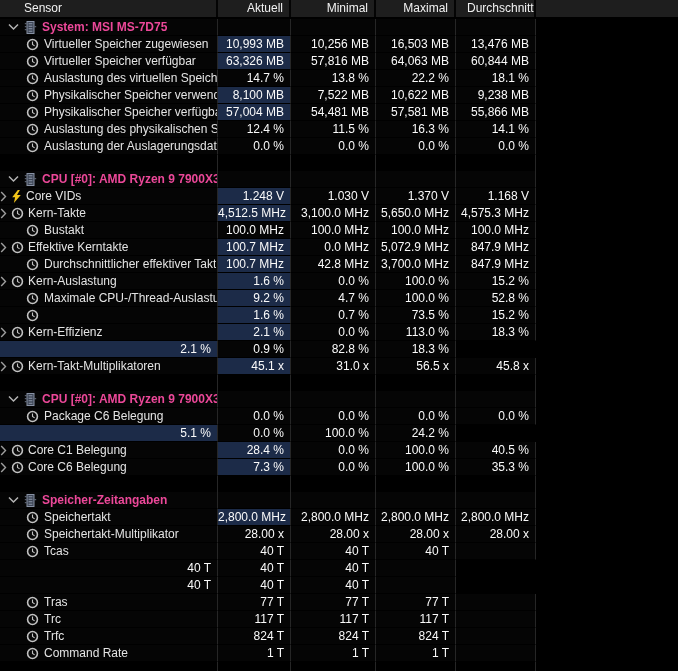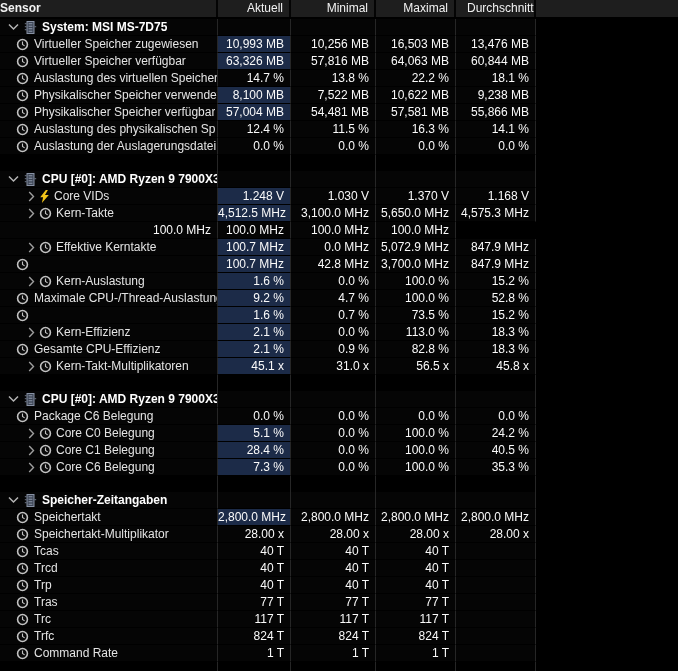--- a/index.html
+++ b/index.html
@@ -11,31 +11,31 @@
   .app{position:relative;width:678px;height:671px;background:#000;}
 
   
   .row{display:grid;grid-template-columns:218px 73px 85px 80px 80px 1fr;height:17px;}
   .cell{box-sizing:border-box;height:17px;line-height:16px;border-right:1px solid #262626;overflow:hidden;white-space:nowrap;}
   .cell.fill{border-right:none;background:#000;}
 
   
   .hrow{margin-bottom:2px;}
   .hcell{background:#1e1e1e;color:#f2f2f2;border-right:2px solid #040404;padding:0 6px;}
-  .hcell.first{text-align:left;padding-left:0;font-weight:bold;}
+  .hcell.first{text-align:left;padding-left:24px;}
   .hcell.num{text-align:right;padding-left:11px;}
   .hcell.fill{border-right:none;background:#1e1e1e;}
 
   
   .lbl{display:flex;align-items:center;background:#050505;border-bottom:1px solid #000;color:#e4e4e4;}
-  .lbl.plain{padding-left:16px;gap:5px;}
-  .lbl.exp{padding-left:28px;gap:4px;}
+  .lbl.plain{padding-left:26px;gap:5px;}
+  .lbl.exp{gap:4px;}
   .lbl.section{padding-left:8px;gap:5px;}
   .lbl .txt{overflow:hidden;white-space:nowrap;}
-  .stitle{font-weight:bold;color:#ffffff;}
+  .stitle{font-weight:bold;color:#ec4899;}
   .val{background:#050505;text-align:right;padding-right:6px;color:#fafafa;border-bottom:1px solid #000;}
   .val.hl{background:var(--hl,#1c2b48);}
 
   
   .gap .cell{background:#000;}
 
   .ic{display:inline-flex;align-items:center;justify-content:center;flex:none;}
   .ic svg{display:block;}
 </style>
 </head>
@@ -262,20 +262,29 @@
           </span>
           <span class="txt">Kern-Takte</span>
         </div>
         <div class="cell val hl">4,512.5 MHz</div>
         <div class="cell val">3,100.0 MHz</div>
         <div class="cell val">5,650.0 MHz</div>
         <div class="cell val">4,575.3 MHz</div>
         <div class="cell fill"></div>
       </div>
       <div class="row">
+        <div class="cell lbl plain">
+          <span class="ic">
+            <svg width="13" height="13" viewBox="0 0 14 14">
+              <circle cx="7" cy="7" r="5.3" fill="#0a0a0a" stroke="#c2c2c2" stroke-width="1.7"></circle>
+              <path d="M7 3.8V7l2.3 1.5" fill="none" stroke="#c2c2c2" stroke-width="1.2"></path>
+            </svg>
+          </span>
+          <span class="txt">Bustakt</span>
+        </div>
         <div class="cell val">100.0 MHz</div>
         <div class="cell val">100.0 MHz</div>
         <div class="cell val">100.0 MHz</div>
         <div class="cell val">100.0 MHz</div>
         <div class="cell fill"></div>
       </div>
       <div class="row">
         <div class="cell lbl exp">
           <span class="ic">
             <svg width="7" height="11" viewBox="0 0 7 11">
@@ -297,20 +306,21 @@
         <div class="cell fill"></div>
       </div>
       <div class="row">
         <div class="cell lbl plain">
           <span class="ic">
             <svg width="13" height="13" viewBox="0 0 14 14">
               <circle cx="7" cy="7" r="5.3" fill="#0a0a0a" stroke="#c2c2c2" stroke-width="1.7"></circle>
               <path d="M7 3.8V7l2.3 1.5" fill="none" stroke="#c2c2c2" stroke-width="1.2"></path>
             </svg>
           </span>
+          <span class="txt">Durchschnittlicher effektiver Takt</span>
         </div>
         <div class="cell val hl">100.7 MHz</div>
         <div class="cell val">42.8 MHz</div>
         <div class="cell val">3,700.0 MHz</div>
         <div class="cell val">847.9 MHz</div>
         <div class="cell fill"></div>
       </div>
       <div class="row">
         <div class="cell lbl exp">
           <span class="ic">
@@ -378,29 +388,20 @@
           </span>
           <span class="txt">Kern-Effizienz</span>
         </div>
         <div class="cell val hl">2.1 %</div>
         <div class="cell val">0.0 %</div>
         <div class="cell val">113.0 %</div>
         <div class="cell val">18.3 %</div>
         <div class="cell fill"></div>
       </div>
       <div class="row">
-        <div class="cell lbl plain">
-          <span class="ic">
-            <svg width="13" height="13" viewBox="0 0 14 14">
-              <circle cx="7" cy="7" r="5.3" fill="#0a0a0a" stroke="#c2c2c2" stroke-width="1.7"></circle>
-              <path d="M7 3.8V7l2.3 1.5" fill="none" stroke="#c2c2c2" stroke-width="1.2"></path>
-            </svg>
-          </span>
-          <span class="txt">Gesamte CPU-Effizienz</span>
-        </div>
         <div class="cell val hl">2.1 %</div>
         <div class="cell val">0.9 %</div>
         <div class="cell val">82.8 %</div>
         <div class="cell val">18.3 %</div>
         <div class="cell fill"></div>
       </div>
       <div class="row">
         <div class="cell lbl exp">
           <span class="ic">
             <svg width="7" height="11" viewBox="0 0 7 11">
@@ -467,34 +468,20 @@
           </span>
           <span class="txt">Package C6 Belegung</span>
         </div>
         <div class="cell val">0.0 %</div>
         <div class="cell val">0.0 %</div>
         <div class="cell val">0.0 %</div>
         <div class="cell val">0.0 %</div>
         <div class="cell fill"></div>
       </div>
       <div class="row">
-        <div class="cell lbl exp">
-          <span class="ic">
-            <svg width="7" height="11" viewBox="0 0 7 11">
-              <path d="M1.2 1l4.3 4.5L1.2 10" fill="none" stroke="#9e9e9e" stroke-width="1.4"></path>
-            </svg>
-          </span>
-          <span class="ic">
-            <svg width="13" height="13" viewBox="0 0 14 14">
-              <circle cx="7" cy="7" r="5.3" fill="#0a0a0a" stroke="#c2c2c2" stroke-width="1.7"></circle>
-              <path d="M7 3.8V7l2.3 1.5" fill="none" stroke="#c2c2c2" stroke-width="1.2"></path>
-            </svg>
-          </span>
-          <span class="txt">Core C0 Belegung</span>
-        </div>
         <div class="cell val hl">5.1 %</div>
         <div class="cell val">0.0 %</div>
         <div class="cell val">100.0 %</div>
         <div class="cell val">24.2 %</div>
         <div class="cell fill"></div>
       </div>
       <div class="row">
         <div class="cell lbl exp">
           <span class="ic">
             <svg width="7" height="11" viewBox="0 0 7 11">
@@ -614,45 +601,27 @@
           </span>
           <span class="txt">Tcas</span>
         </div>
         <div class="cell val">40 T</div>
         <div class="cell val">40 T</div>
         <div class="cell val">40 T</div>
         <div class="cell val"></div>
         <div class="cell fill"></div>
       </div>
       <div class="row">
-        <div class="cell lbl plain">
-          <span class="ic">
-            <svg width="13" height="13" viewBox="0 0 14 14">
-              <circle cx="7" cy="7" r="5.3" fill="#0a0a0a" stroke="#c2c2c2" stroke-width="1.7"></circle>
-              <path d="M7 3.8V7l2.3 1.5" fill="none" stroke="#c2c2c2" stroke-width="1.2"></path>
-            </svg>
-          </span>
-          <span class="txt">Trcd</span>
-        </div>
-        <div class="cell val">40 T</div>
-        <div class="cell val">40 T</div>
-        <div class="cell val">40 T</div>
-        <div class="cell val"></div>
-        <div class="cell fill"></div>
-      </div>
-      <div class="row">
-        <div class="cell lbl plain">
-          <span class="ic">
-            <svg width="13" height="13" viewBox="0 0 14 14">
-              <circle cx="7" cy="7" r="5.3" fill="#0a0a0a" stroke="#c2c2c2" stroke-width="1.7"></circle>
-              <path d="M7 3.8V7l2.3 1.5" fill="none" stroke="#c2c2c2" stroke-width="1.2"></path>
-            </svg>
-          </span>
-          <span class="txt">Trp</span>
-        </div>
+        <div class="cell val">40 T</div>
+        <div class="cell val">40 T</div>
+        <div class="cell val">40 T</div>
+        <div class="cell val"></div>
+        <div class="cell fill"></div>
+      </div>
+      <div class="row">
         <div class="cell val">40 T</div>
         <div class="cell val">40 T</div>
         <div class="cell val">40 T</div>
         <div class="cell val"></div>
         <div class="cell fill"></div>
       </div>
       <div class="row">
         <div class="cell lbl plain">
           <span class="ic">
             <svg width="13" height="13" viewBox="0 0 14 14">

